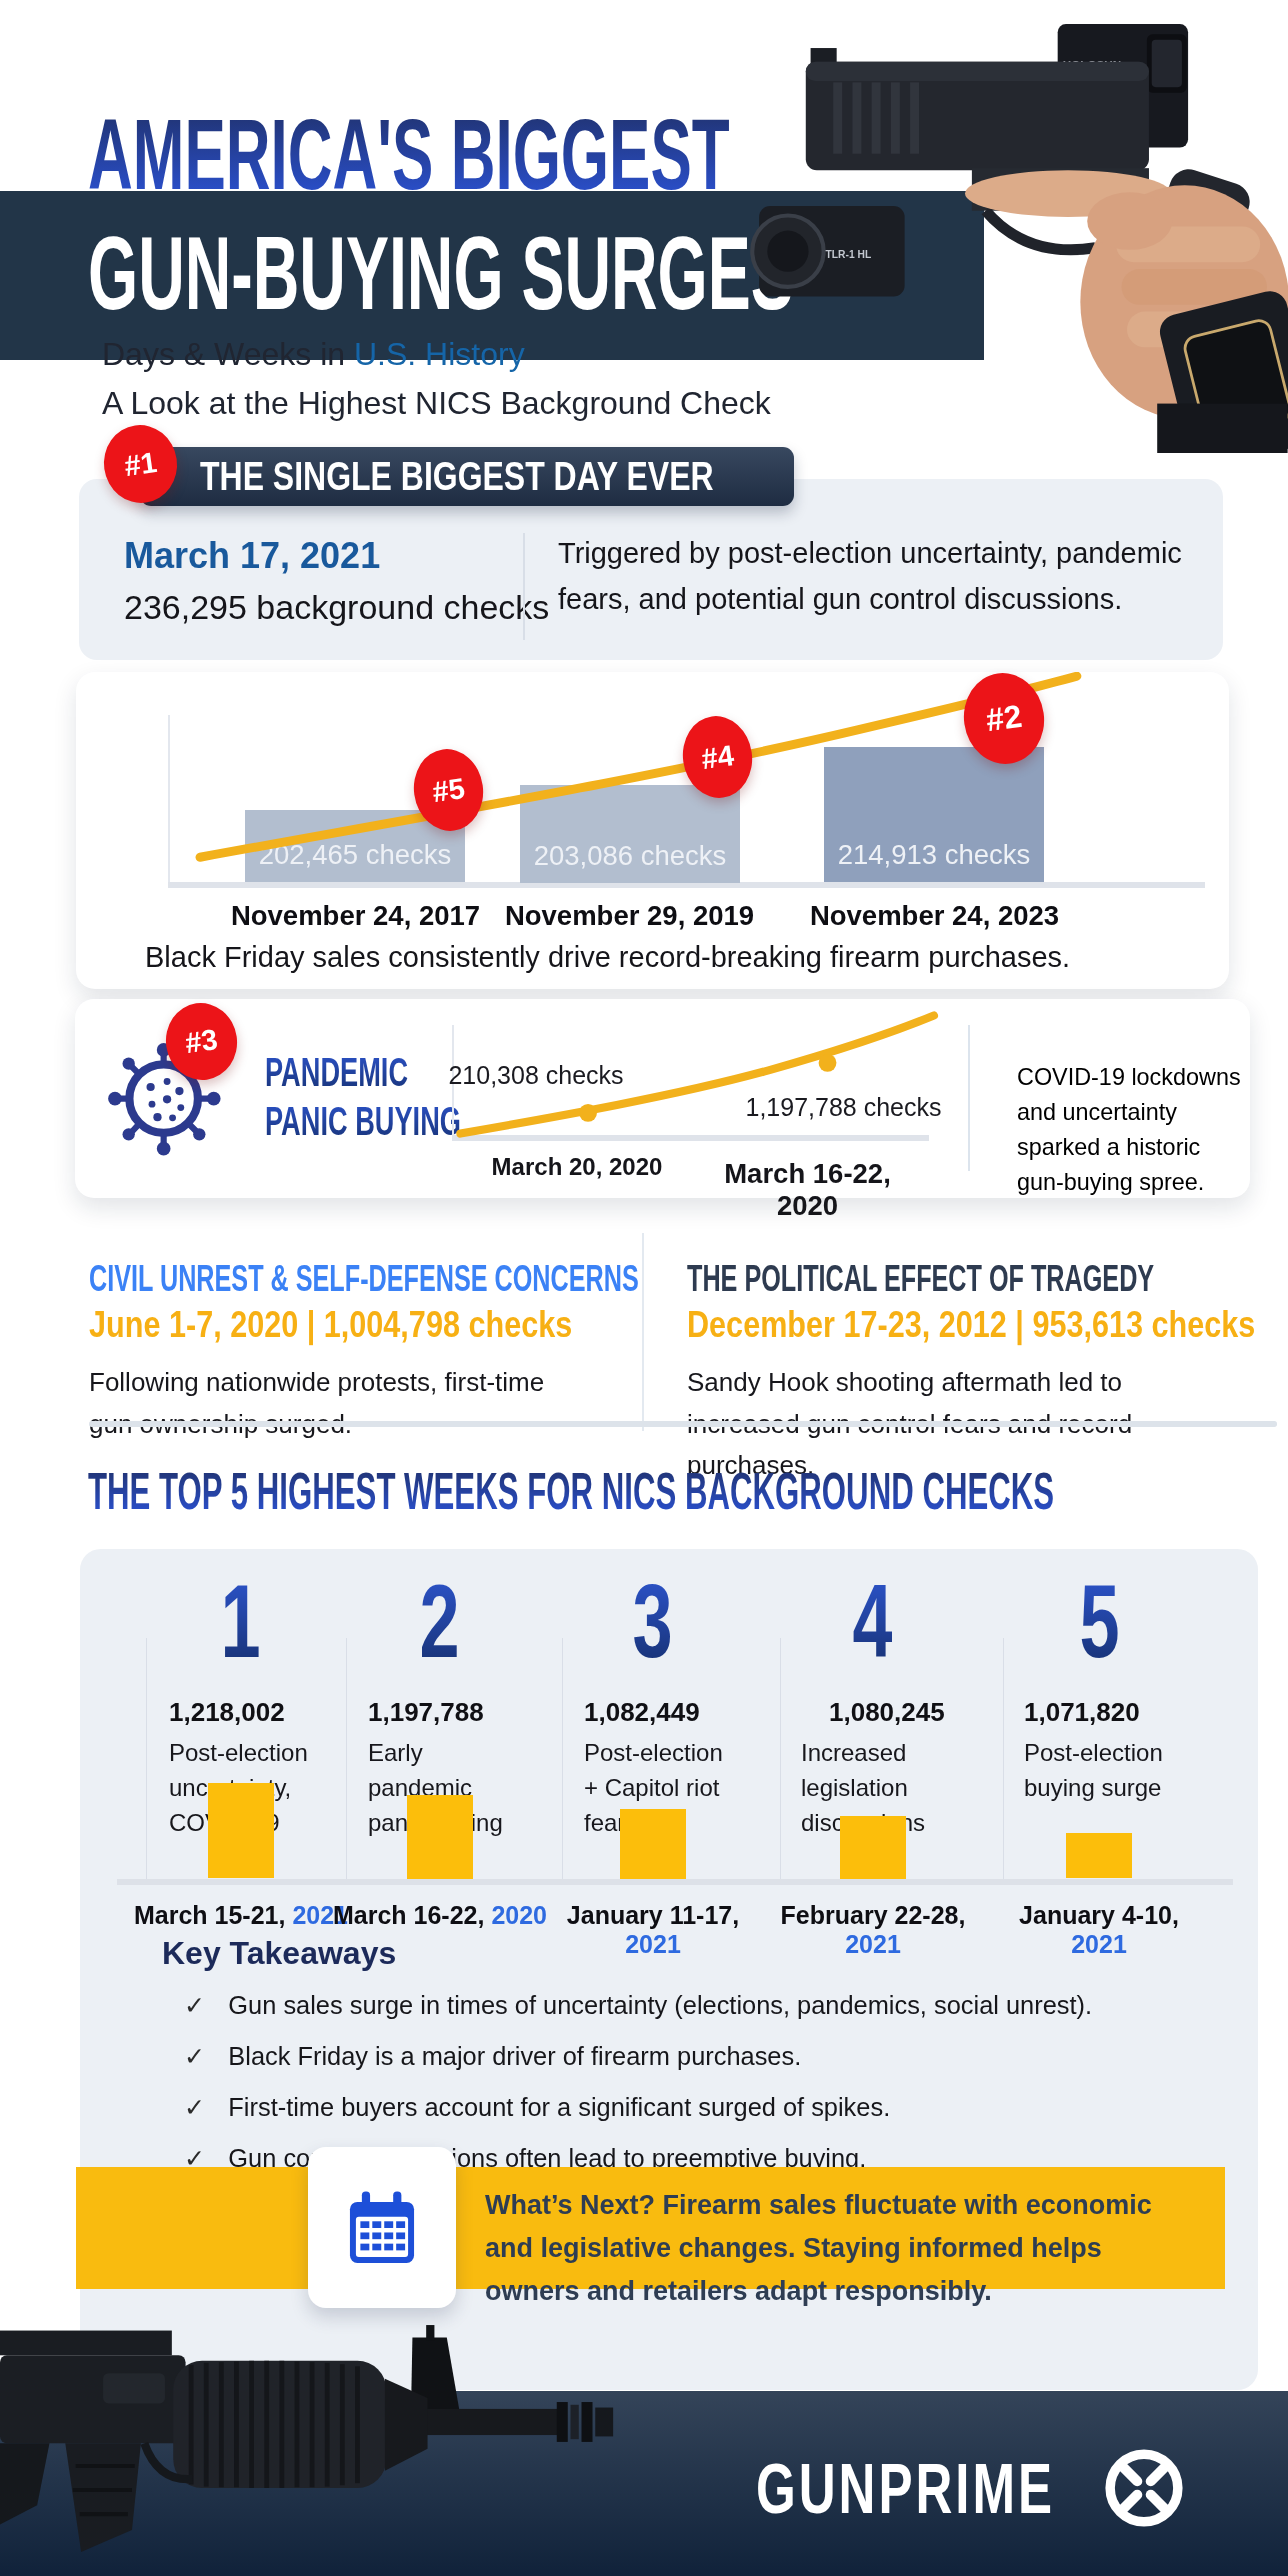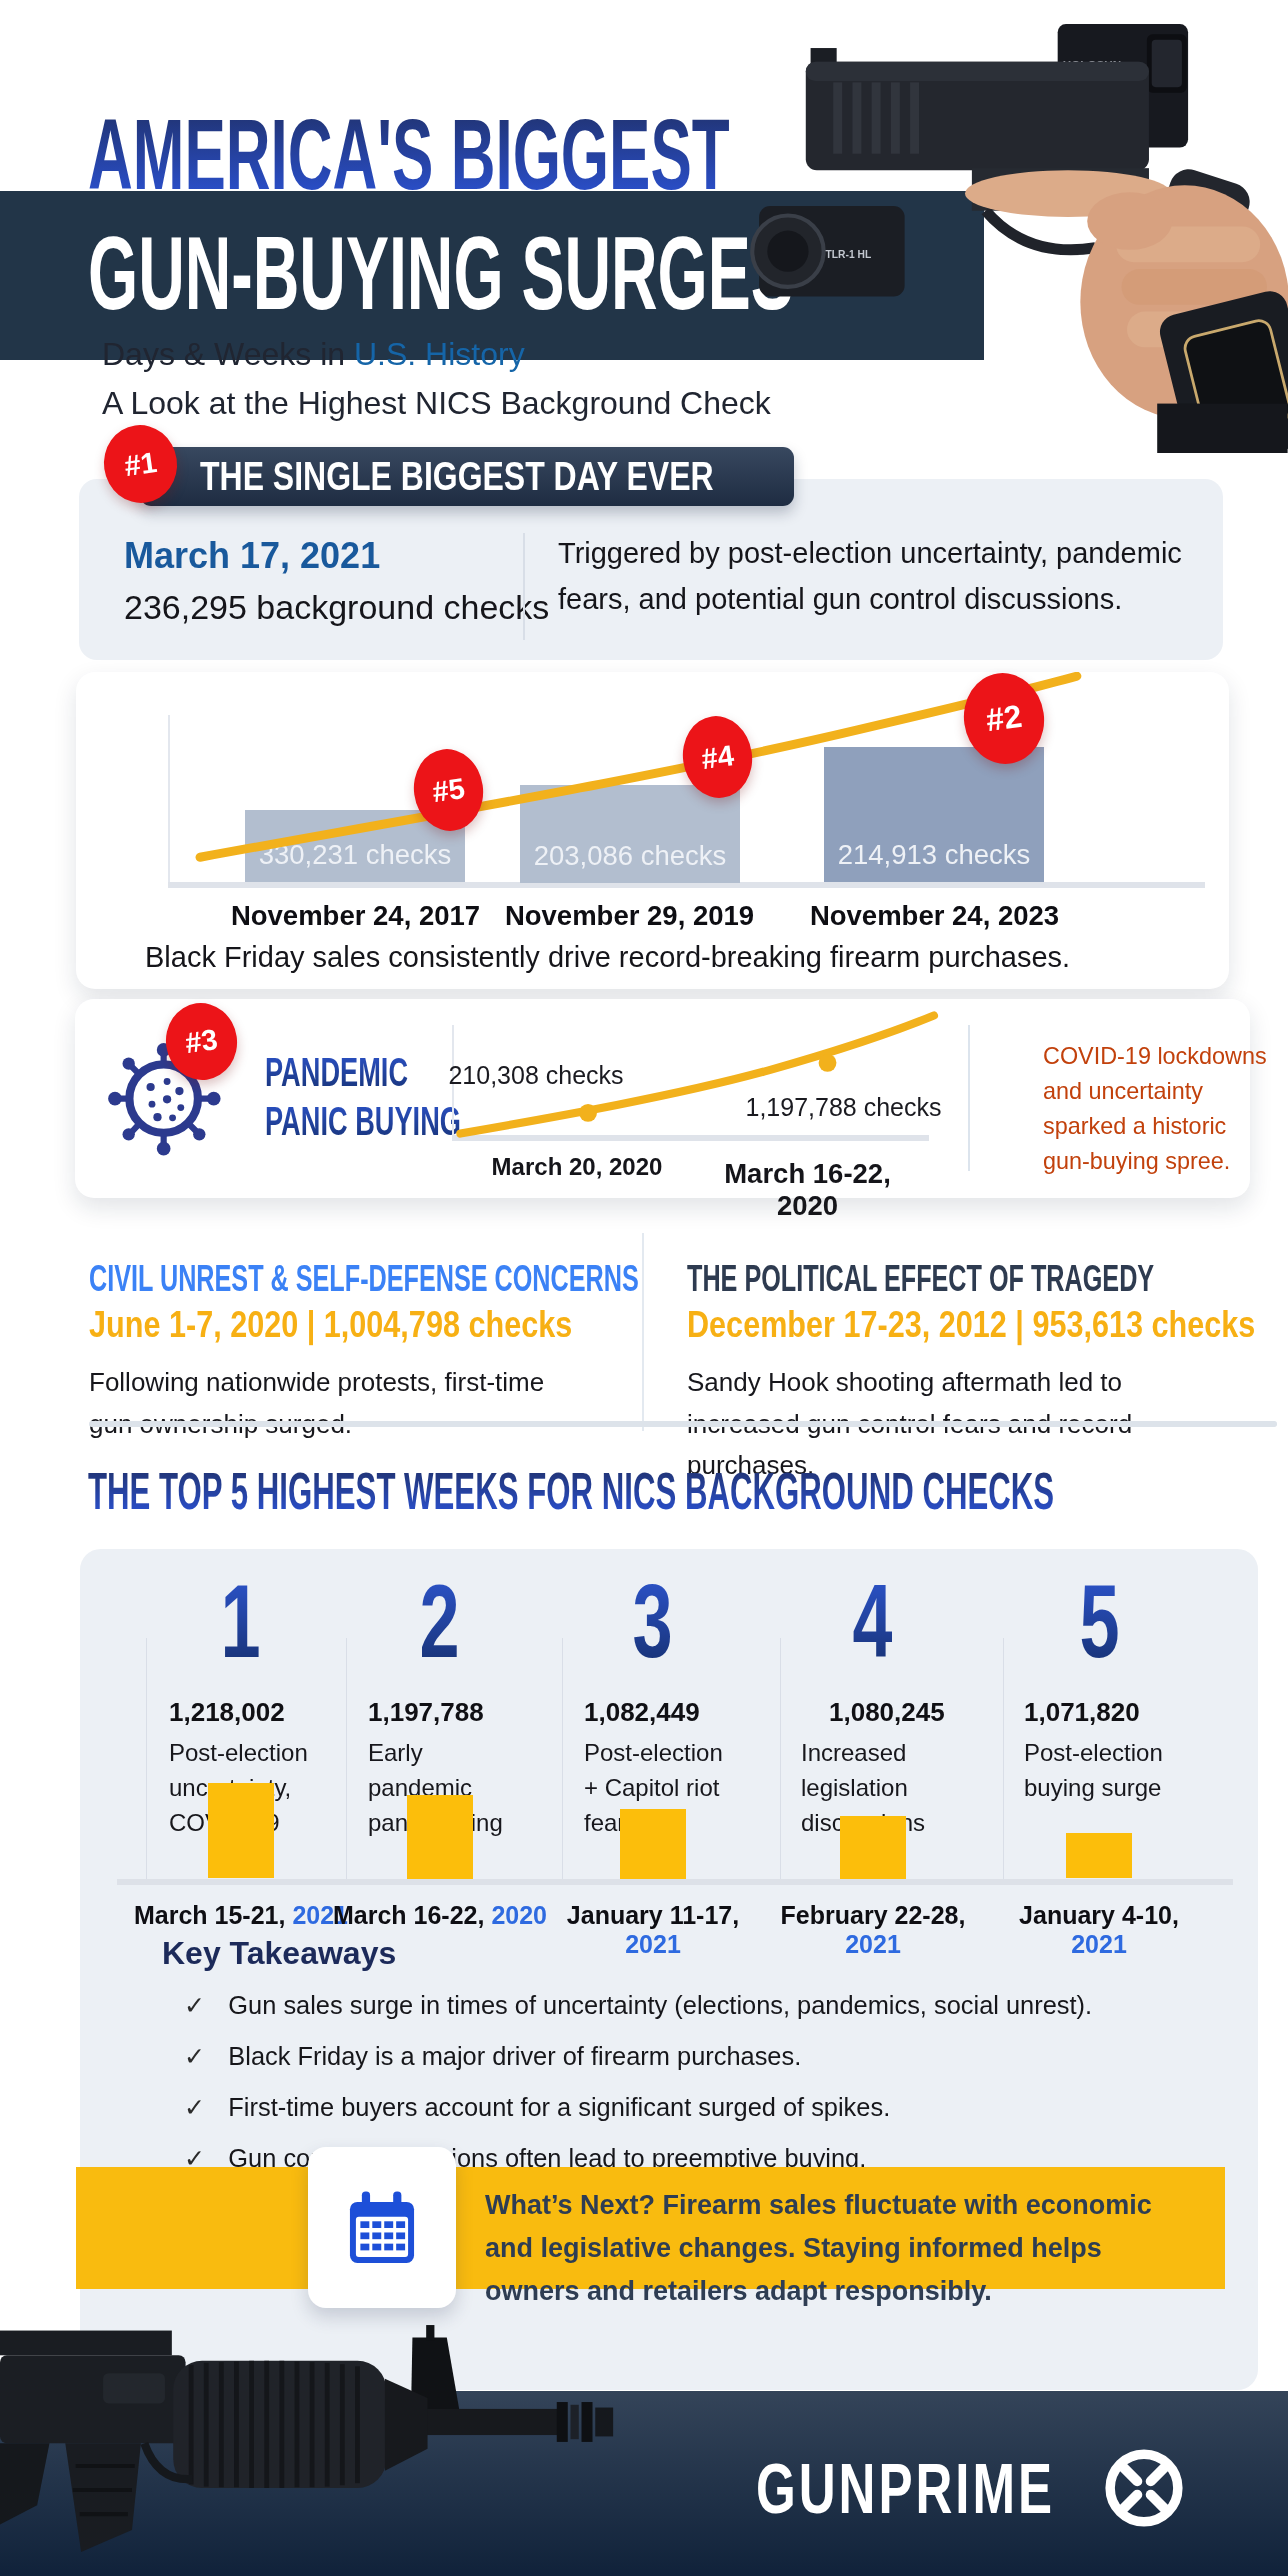--- a/index.html
+++ b/index.html
@@ -100,21 +100,21 @@
     <div class="abs" style="left:45px;top:109px;font-size:34px;color:#15151a;">236,295 background checks</div>
     <div class="abs divider-v" style="left:444px;top:54px;width:2.1px;height:107px;"></div>
     <div class="abs" style="left:479px;top:51px;width:653px;font-size:29px;line-height:1.6;color:#15151a;">Triggered by post-election uncertainty, pandemic fears, and potential gun control discussions.</div>
   </div>
 
   <div class="abs wcard" style="left:76px;top:672px;width:1153px;height:317px;">
     <div class="abs" style="left:92px;top:43px;width:2.1px;height:170px;background:#e3e7ee;"></div>
     <div class="abs" style="left:92px;top:210px;width:1037px;height:6.2px;background:#dfe3ea;"></div>
 
     <div class="abs" style="left:169px;top:138px;width:220px;height:72px;background:#b2becf;">
-      <div class="bar-label">330,231 checks</div>
+      <div class="bar-label">202,465 checks</div>
     </div>
     <div class="abs" style="left:444px;top:113px;width:220px;height:98px;background:#b2becf;">
       <div class="bar-label">203,086 checks</div>
     </div>
     <div class="abs" style="left:748px;top:75px;width:220px;height:135px;background:#8fa0bc;">
       <div class="bar-label">214,913 checks</div>
     </div>
 
     <svg class="abs" style="left:0;top:0;" width="1153" height="317" viewBox="0 0 1679 462">
       <path d="M 180 270 C 480 215, 840 155, 1140 84 C 1290 49, 1400 22, 1458 6" stroke="#f2b11c" stroke-width="13" fill="none" stroke-linecap="round"></path>
@@ -188,21 +188,21 @@
     </svg>
     <div class="abs" style="left:351px;top:62px;width:220px;text-align:center;font-size:25px;color:#1a1a20;">210,308 checks</div>
     <div class="abs" style="left:655px;top:94px;width:227px;text-align:center;font-size:25px;color:#1a1a20;">1,197,788 checks</div>
     <div class="abs" style="left:392px;top:154px;width:220px;text-align:center;font-weight:700;font-size:24px;">
       <span>March 20, 2020</span>
     </div>
     <div class="abs" style="left:619px;top:159px;width:227px;text-align:center;font-weight:700;font-size:27.5px;">
       <span>March 16-22, 2020</span>
     </div>
     <div class="abs" style="left:893px;top:26px;width:2.1px;height:146px;background:#dce4ed;"></div>
-    <div class="abs" style="left:942px;top:40px;width:234px;font-size:23.4px;line-height:1.5;color:#c2410c;margin-left:26px;">COVID-19 lockdowns and uncertainty sparked a historic gun-buying spree.</div>
+    <div class="abs" style="left:942px;top:61px;width:234px;font-size:23.4px;line-height:1.5;color:#000000;">COVID-19 lockdowns and uncertainty sparked a historic gun-buying spree.</div>
   </div>
 
   <div class="abs" style="left:89px;top:1258px;font-size:36px;font-weight:700;color:#3b82f6;">
     <span class="cond" style="--sx:.70">CIVIL UNREST &amp; SELF-DEFENSE CONCERNS</span>
   </div>
   <div class="abs" style="left:89px;top:1304px;font-size:36px;font-weight:700;color:#f7b014;">
     <span class="cond" style="--sx:.85">June 1-7, 2020 | 1,004,798 checks</span>
   </div>
   <div class="abs" style="left:89px;top:1362px;width:481px;font-size:26px;line-height:1.6;color:#17171c;">Following nationwide protests, first-time gun ownership surged.</div>
 

